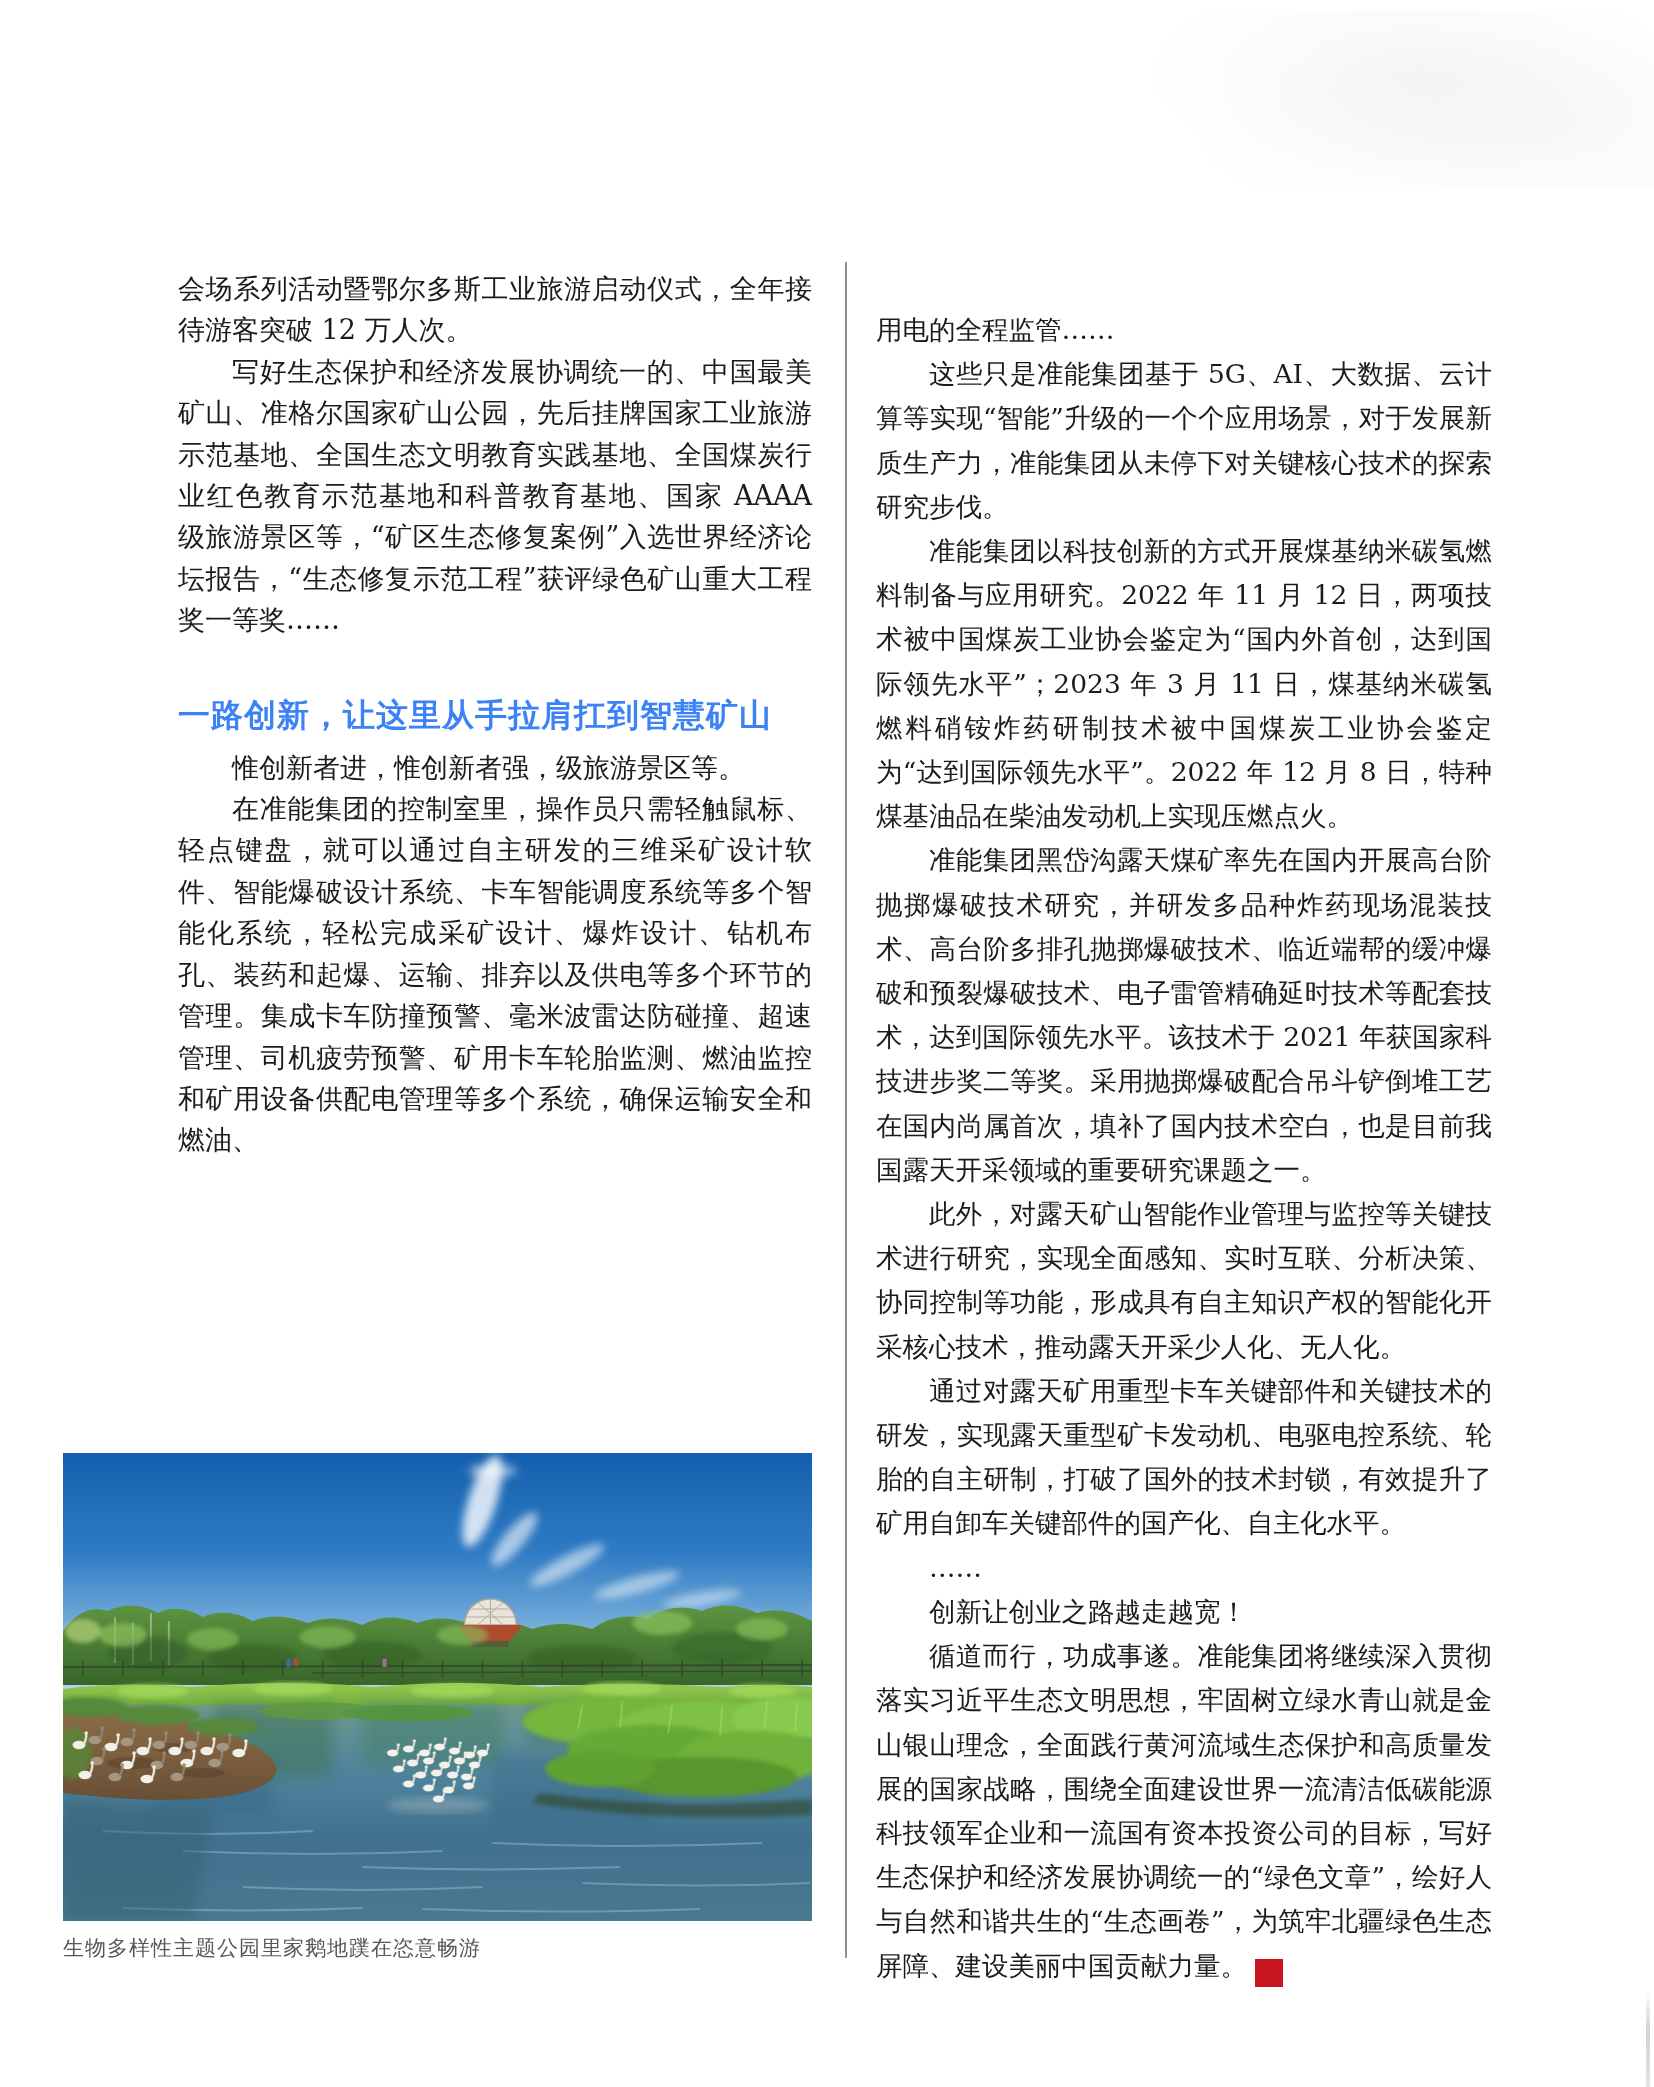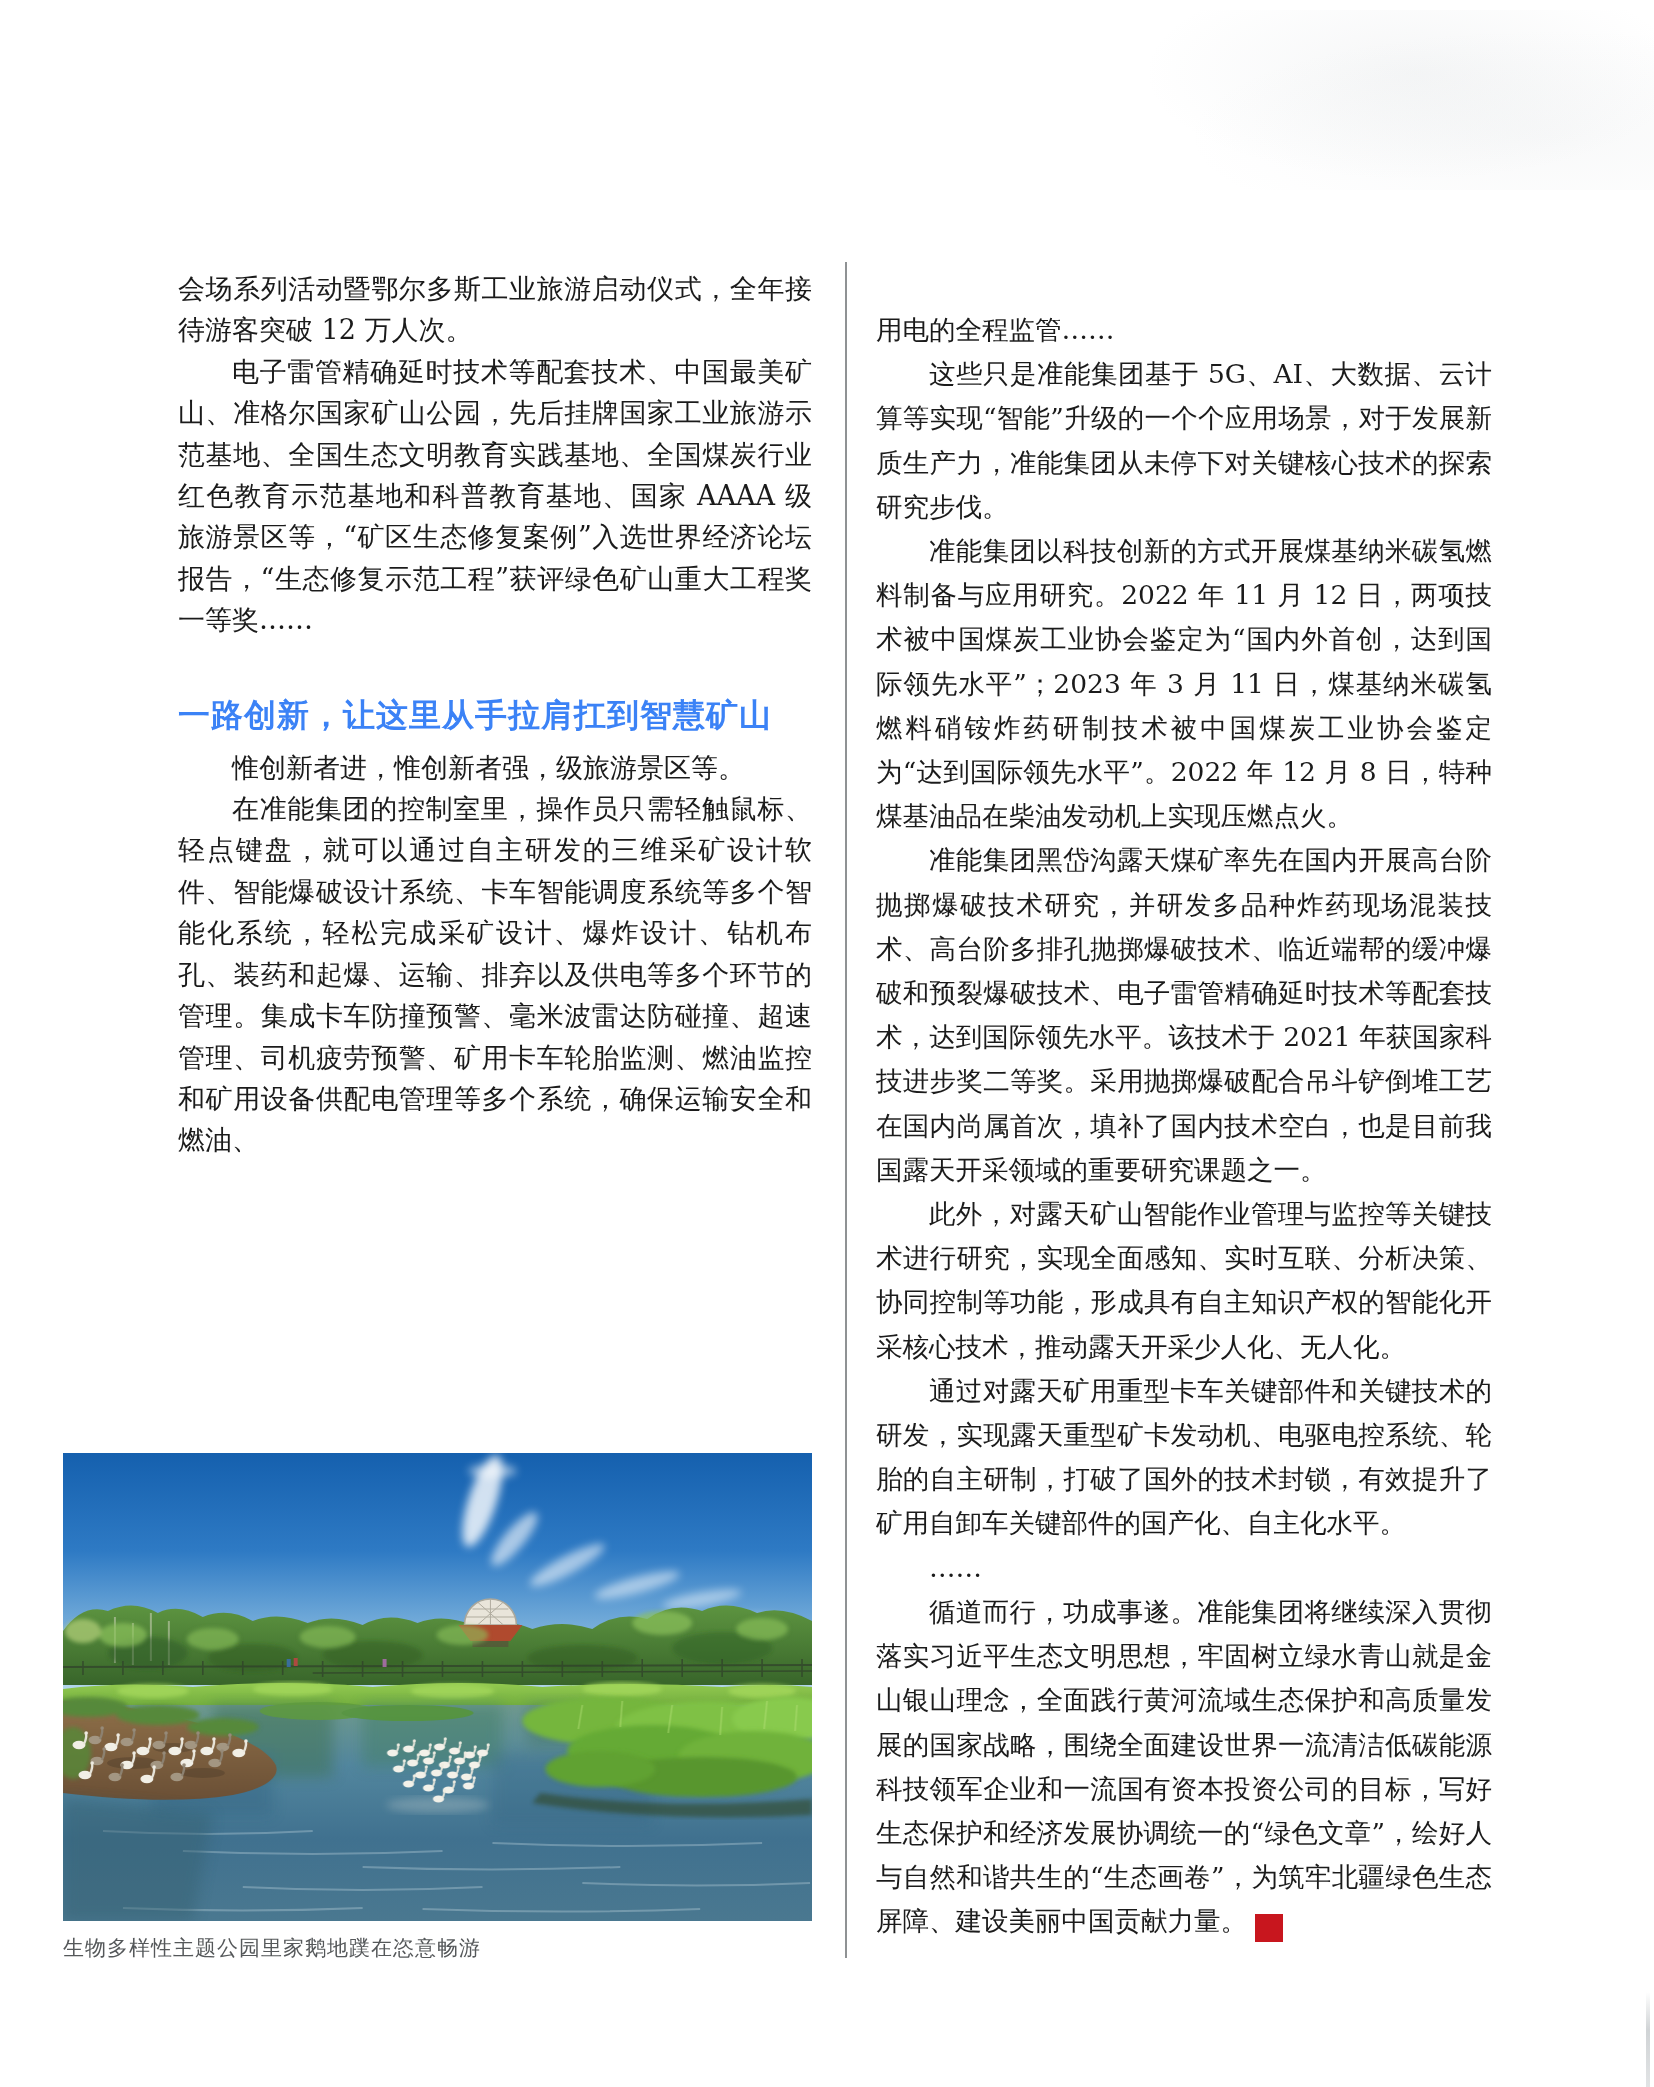--- a/index.html
+++ b/index.html
@@ -62,34 +62,35 @@
 </head>
 <body>
 
 <div class="page">
 
   <div class="smudge"></div>
   <div class="divider"></div>
 
   <section class="col col-left">
     <p class="noindent">会场系列活动暨鄂尔多斯工业旅游启动仪式，全年接待游客突破 12 万人次。</p>
-    <p>电子雷管精确延时技术等配套技术、中国最美矿山、准格尔国家矿山公园，先后挂牌国家工业旅游示范基地、全国生态文明教育实践基地、全国煤炭行业红色教育示范基地和科普教育基地、国家 AAAA 级旅游景区等，“矿区生态修复案例”入选世界经济论坛报告，“生态修复示范工程”获评绿色矿山重大工程奖一等奖……</p>
+    <p>写好生态保护和经济发展协调统一的、中国最美矿山、准格尔国家矿山公园，先后挂牌国家工业旅游示范基地、全国生态文明教育实践基地、全国煤炭行业红色教育示范基地和科普教育基地、国家 AAAA 级旅游景区等，“矿区生态修复案例”入选世界经济论坛报告，“生态修复示范工程”获评绿色矿山重大工程奖一等奖……</p>
     <h2>一路创新，让这里从手拉肩扛到智慧矿山</h2>
     <p>惟创新者进，惟创新者强，级旅游景区等。</p>
     <p>在准能集团的控制室里，操作员只需轻触鼠标、轻点键盘，就可以通过自主研发的三维采矿设计软件、智能爆破设计系统、卡车智能调度系统等多个智能化系统，轻松完成采矿设计、爆炸设计、钻机布孔、装药和起爆、运输、排弃以及供电等多个环节的管理。集成卡车防撞预警、毫米波雷达防碰撞、超速管理、司机疲劳预警、矿用卡车轮胎监测、燃油监控和矿用设备供配电管理等多个系统，确保运输安全和燃油、</p>
   </section>
 
   <section class="col col-right">
     <p class="noindent">用电的全程监管……</p>
     <p>这些只是准能集团基于 5G、AI、大数据、云计算等实现“智能”升级的一个个应用场景，对于发展新质生产力，准能集团从未停下对关键核心技术的探索研究步伐。</p>
     <p>准能集团以科技创新的方式开展煤基纳米碳氢燃料制备与应用研究。2022 年 11 月 12 日，两项技术被中国煤炭工业协会鉴定为“国内外首创，达到国际领先水平”；2023 年 3 月 11 日，煤基纳米碳氢燃料硝铵炸药研制技术被中国煤炭工业协会鉴定为“达到国际领先水平”。2022 年 12 月 8 日，特种煤基油品在柴油发动机上实现压燃点火。</p>
     <p>准能集团黑岱沟露天煤矿率先在国内开展高台阶抛掷爆破技术研究，并研发多品种炸药现场混装技术、高台阶多排孔抛掷爆破技术、临近端帮的缓冲爆破和预裂爆破技术、电子雷管精确延时技术等配套技术，达到国际领先水平。该技术于 2021 年获国家科技进步奖二等奖。采用抛掷爆破配合吊斗铲倒堆工艺在国内尚属首次，填补了国内技术空白，也是目前我国露天开采领域的重要研究课题之一。</p>
     <p>此外，对露天矿山智能作业管理与监控等关键技术进行研究，实现全面感知、实时互联、分析决策、协同控制等功能，形成具有自主知识产权的智能化开采核心技术，推动露天开采少人化、无人化。</p>
     <p>通过对露天矿用重型卡车关键部件和关键技术的研发，实现露天重型矿卡发动机、电驱电控系统、轮胎的自主研制，打破了国外的技术封锁，有效提升了矿用自卸车关键部件的国产化、自主化水平。</p>
     <p>……</p>
+    <p>创新让创业之路越走越宽！</p>
     <p><span>循道而行，功成事遂。准能集团将继续深入贯彻落实习近平生态文明思想，牢固树立绿水青山就是金山银山理念，全面践行黄河流域生态保护和高质量发展的国家战略，围绕全面建设世界一流清洁低碳能源科技领军企业和一流国有资本投资公司的目标，写好生态保护和经济发展协调统一的“绿色文章”，绘好人与自然和谐共生的“生态画卷”，为筑牢北疆绿色生态屏障、建设美丽中国贡献力量。</span><span class="hj-badge">HJ</span></p>
   </section>
 
   <figure class="photo">
     <svg viewBox="0 0 750 468" preserveAspectRatio="none">
       <defs>
         <linearGradient id="g-sky" x1="0" y1="0" x2="0" y2="1">
           <stop offset="0" stop-color="#1560ae"></stop>
           <stop offset="0.4" stop-color="#2e7ac4"></stop>
           <stop offset="0.75" stop-color="#7fb4dd"></stop>

